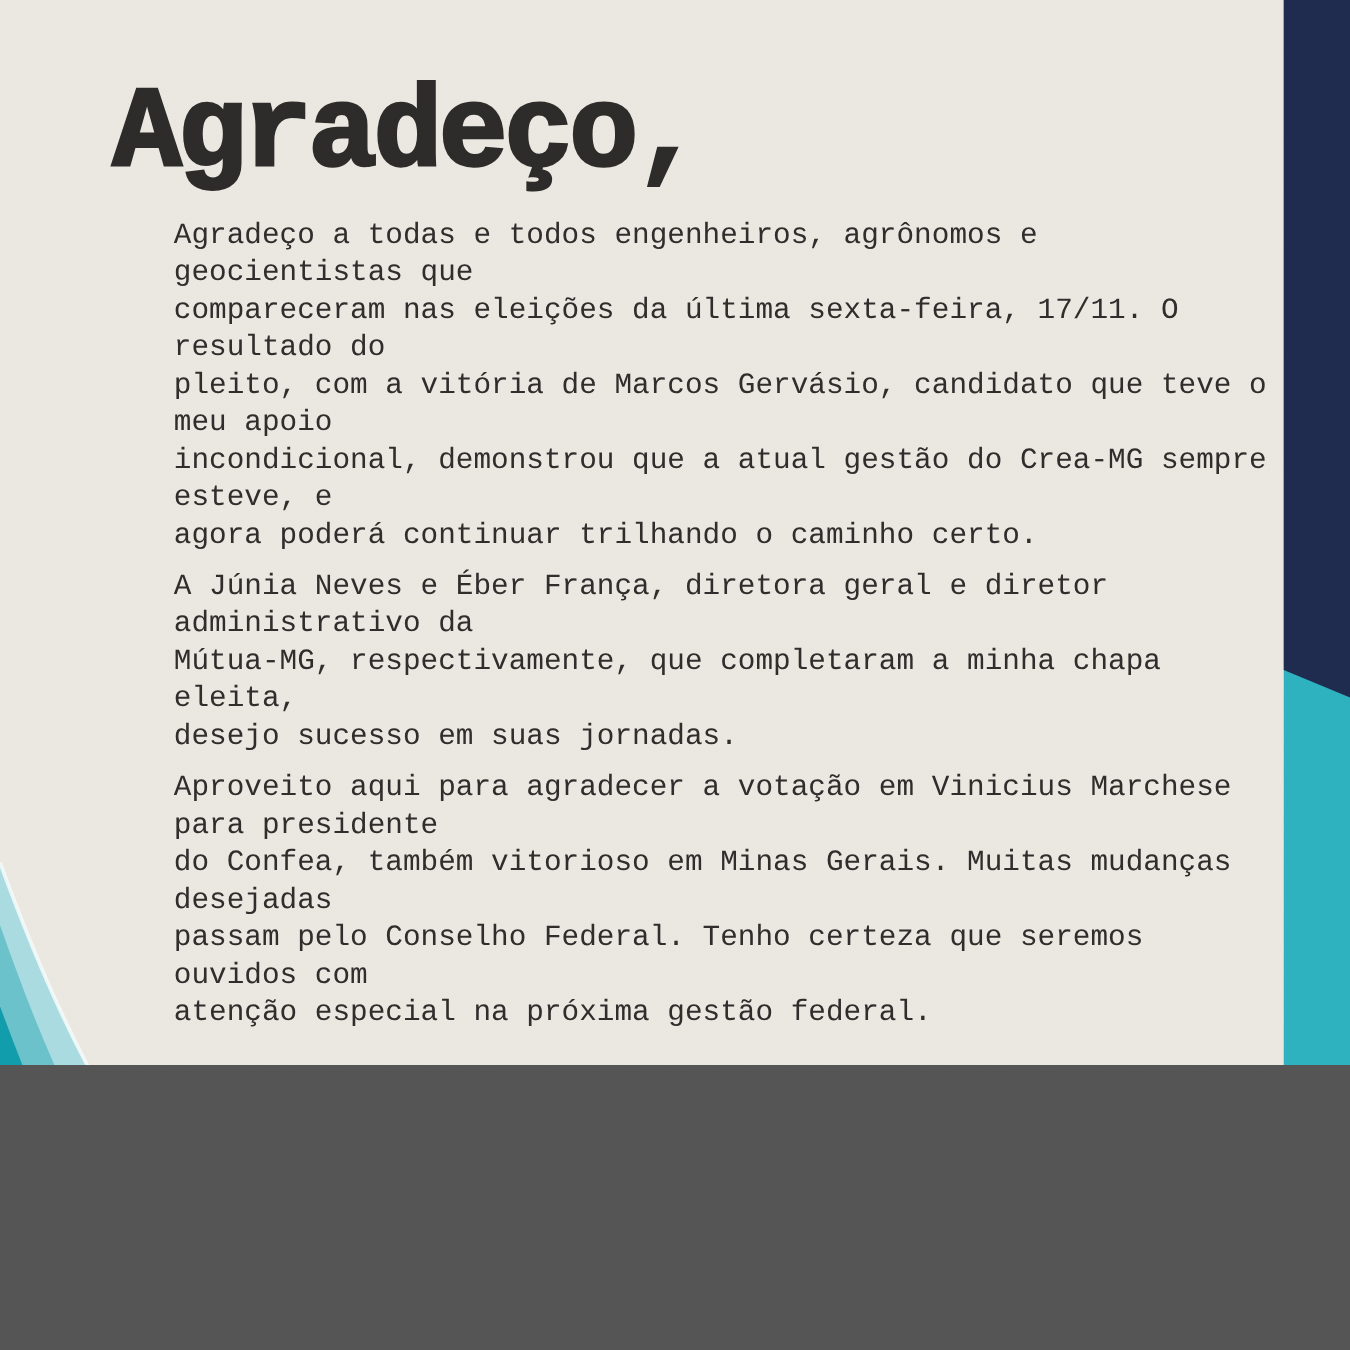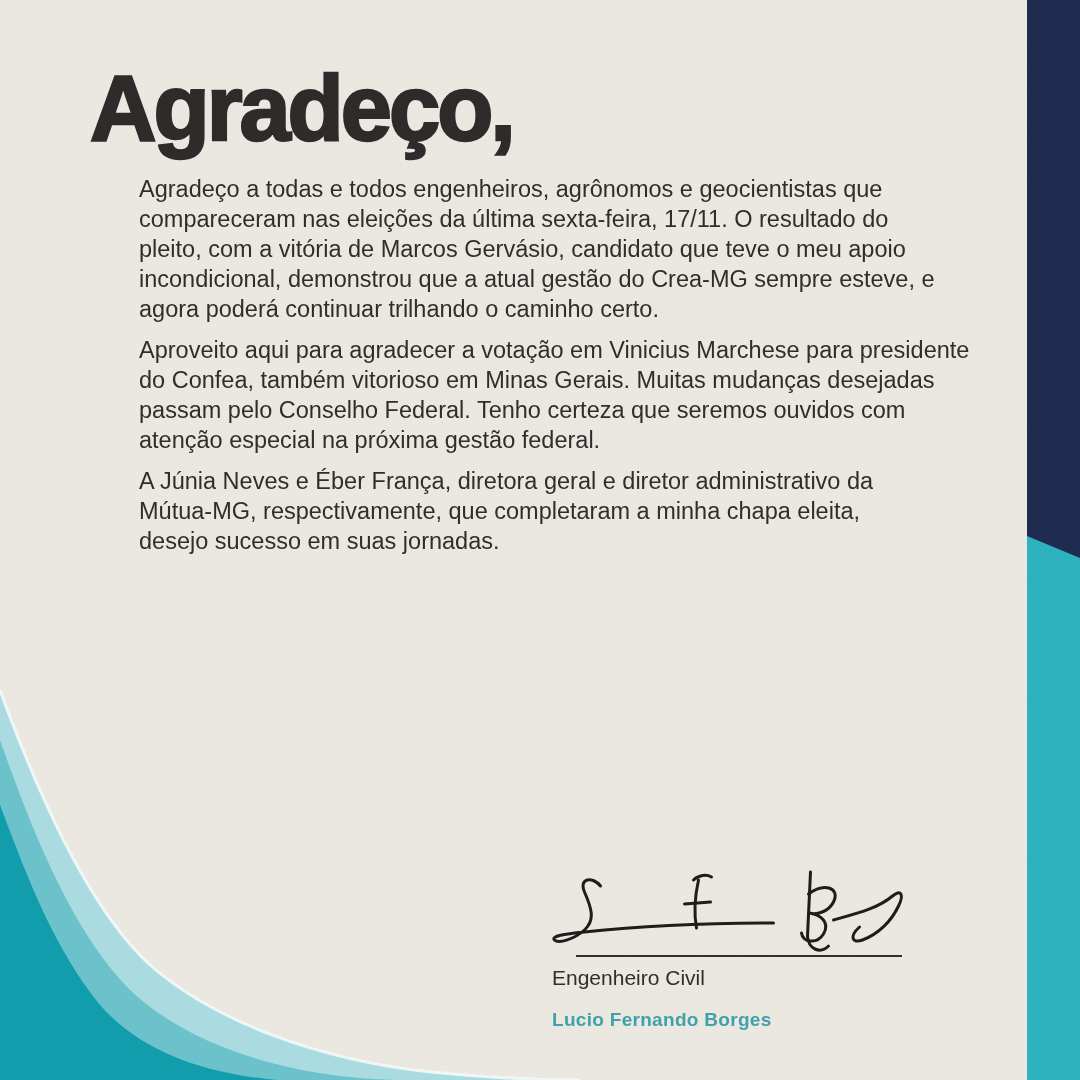--- a/index.html
+++ b/index.html
@@ -1,21 +1,21 @@
 <!DOCTYPE html>
 <html><head>
 <meta charset="utf-8">
 <style>
   html,body{margin:0;padding:0;background:#555;}
   .canvas{
     position:relative;
-    width:1080px;height:1080px;
+    width:1080px;height:852px;
     overflow:hidden;
     background:#ECE9E3;
-    font-family:Liberation Sans, sans-serif;
+    font-family:Liberation Mono, monospace;
   }
   .bg-art{position:absolute;inset:0;width:1080px;height:1080px;display:block;}
   .page-title{
     position:absolute;left:90px;top:62px;
     font-size:92px;line-height:1;font-weight:bold;
     letter-spacing:-3px;
     color:#2D2C2A;
     -webkit-text-stroke:2.5px #2D2C2A;
     margin:0;
   }
@@ -84,27 +84,27 @@
   </svg>
 
   <h1 class="page-title">Agradeço,</h1>
 
   <div class="letter-body">
     <p>Agradeço a todas e todos engenheiros, agrônomos e geocientistas  que
 compareceram nas eleições da última sexta-feira, 17/11. O resultado do
 pleito, com a vitória de Marcos Gervásio, candidato que teve o meu apoio
 incondicional, demonstrou que a atual gestão do Crea-MG sempre esteve, e
 agora poderá continuar trilhando o caminho certo.</p>
+    <p>A Júnia Neves e Éber França, diretora geral e diretor administrativo da
+Mútua-MG, respectivamente, que completaram a minha chapa eleita,
+desejo sucesso em suas jornadas.</p>
     <p>Aproveito aqui para agradecer a votação em Vinicius Marchese para presidente
 do Confea, também vitorioso em Minas Gerais. Muitas mudanças desejadas
 passam pelo Conselho Federal. Tenho certeza que seremos ouvidos com
 atenção especial na próxima gestão federal.</p>
-    <p>A Júnia Neves e Éber França, diretora geral e diretor administrativo da
-Mútua-MG, respectivamente, que completaram a minha chapa eleita,
-desejo sucesso em suas jornadas.</p>
   </div>
 
   <svg class="signature-svg" viewBox="0 0 375 92" xmlns="http://www.w3.org/2000/svg">
     <g stroke="#1D1D1B" stroke-width="3" fill="none" stroke-linecap="round" stroke-linejoin="round">
       <path d="M 52 18 C 44 8 30 10 36 24 C 43 40 47 52 36 62 C 26 71 10 76 6 72 C 2 68 16 66 36 64 C 110 56 170 55 225 55"></path>
       <path d="M 145 12 C 150 7 158 6 163 9"></path>
       <path d="M 150 12 C 146 30 145 44 148 60"></path>
       <path d="M 136 36 L 162 34"></path>
       <path d="M 262 4 L 259 68"></path>
       <path d="M 260 26 C 276 14 292 20 285 34 C 280 44 268 47 261 45 C 272 47 282 54 275 66 C 268 77 254 74 253 65"></path>

